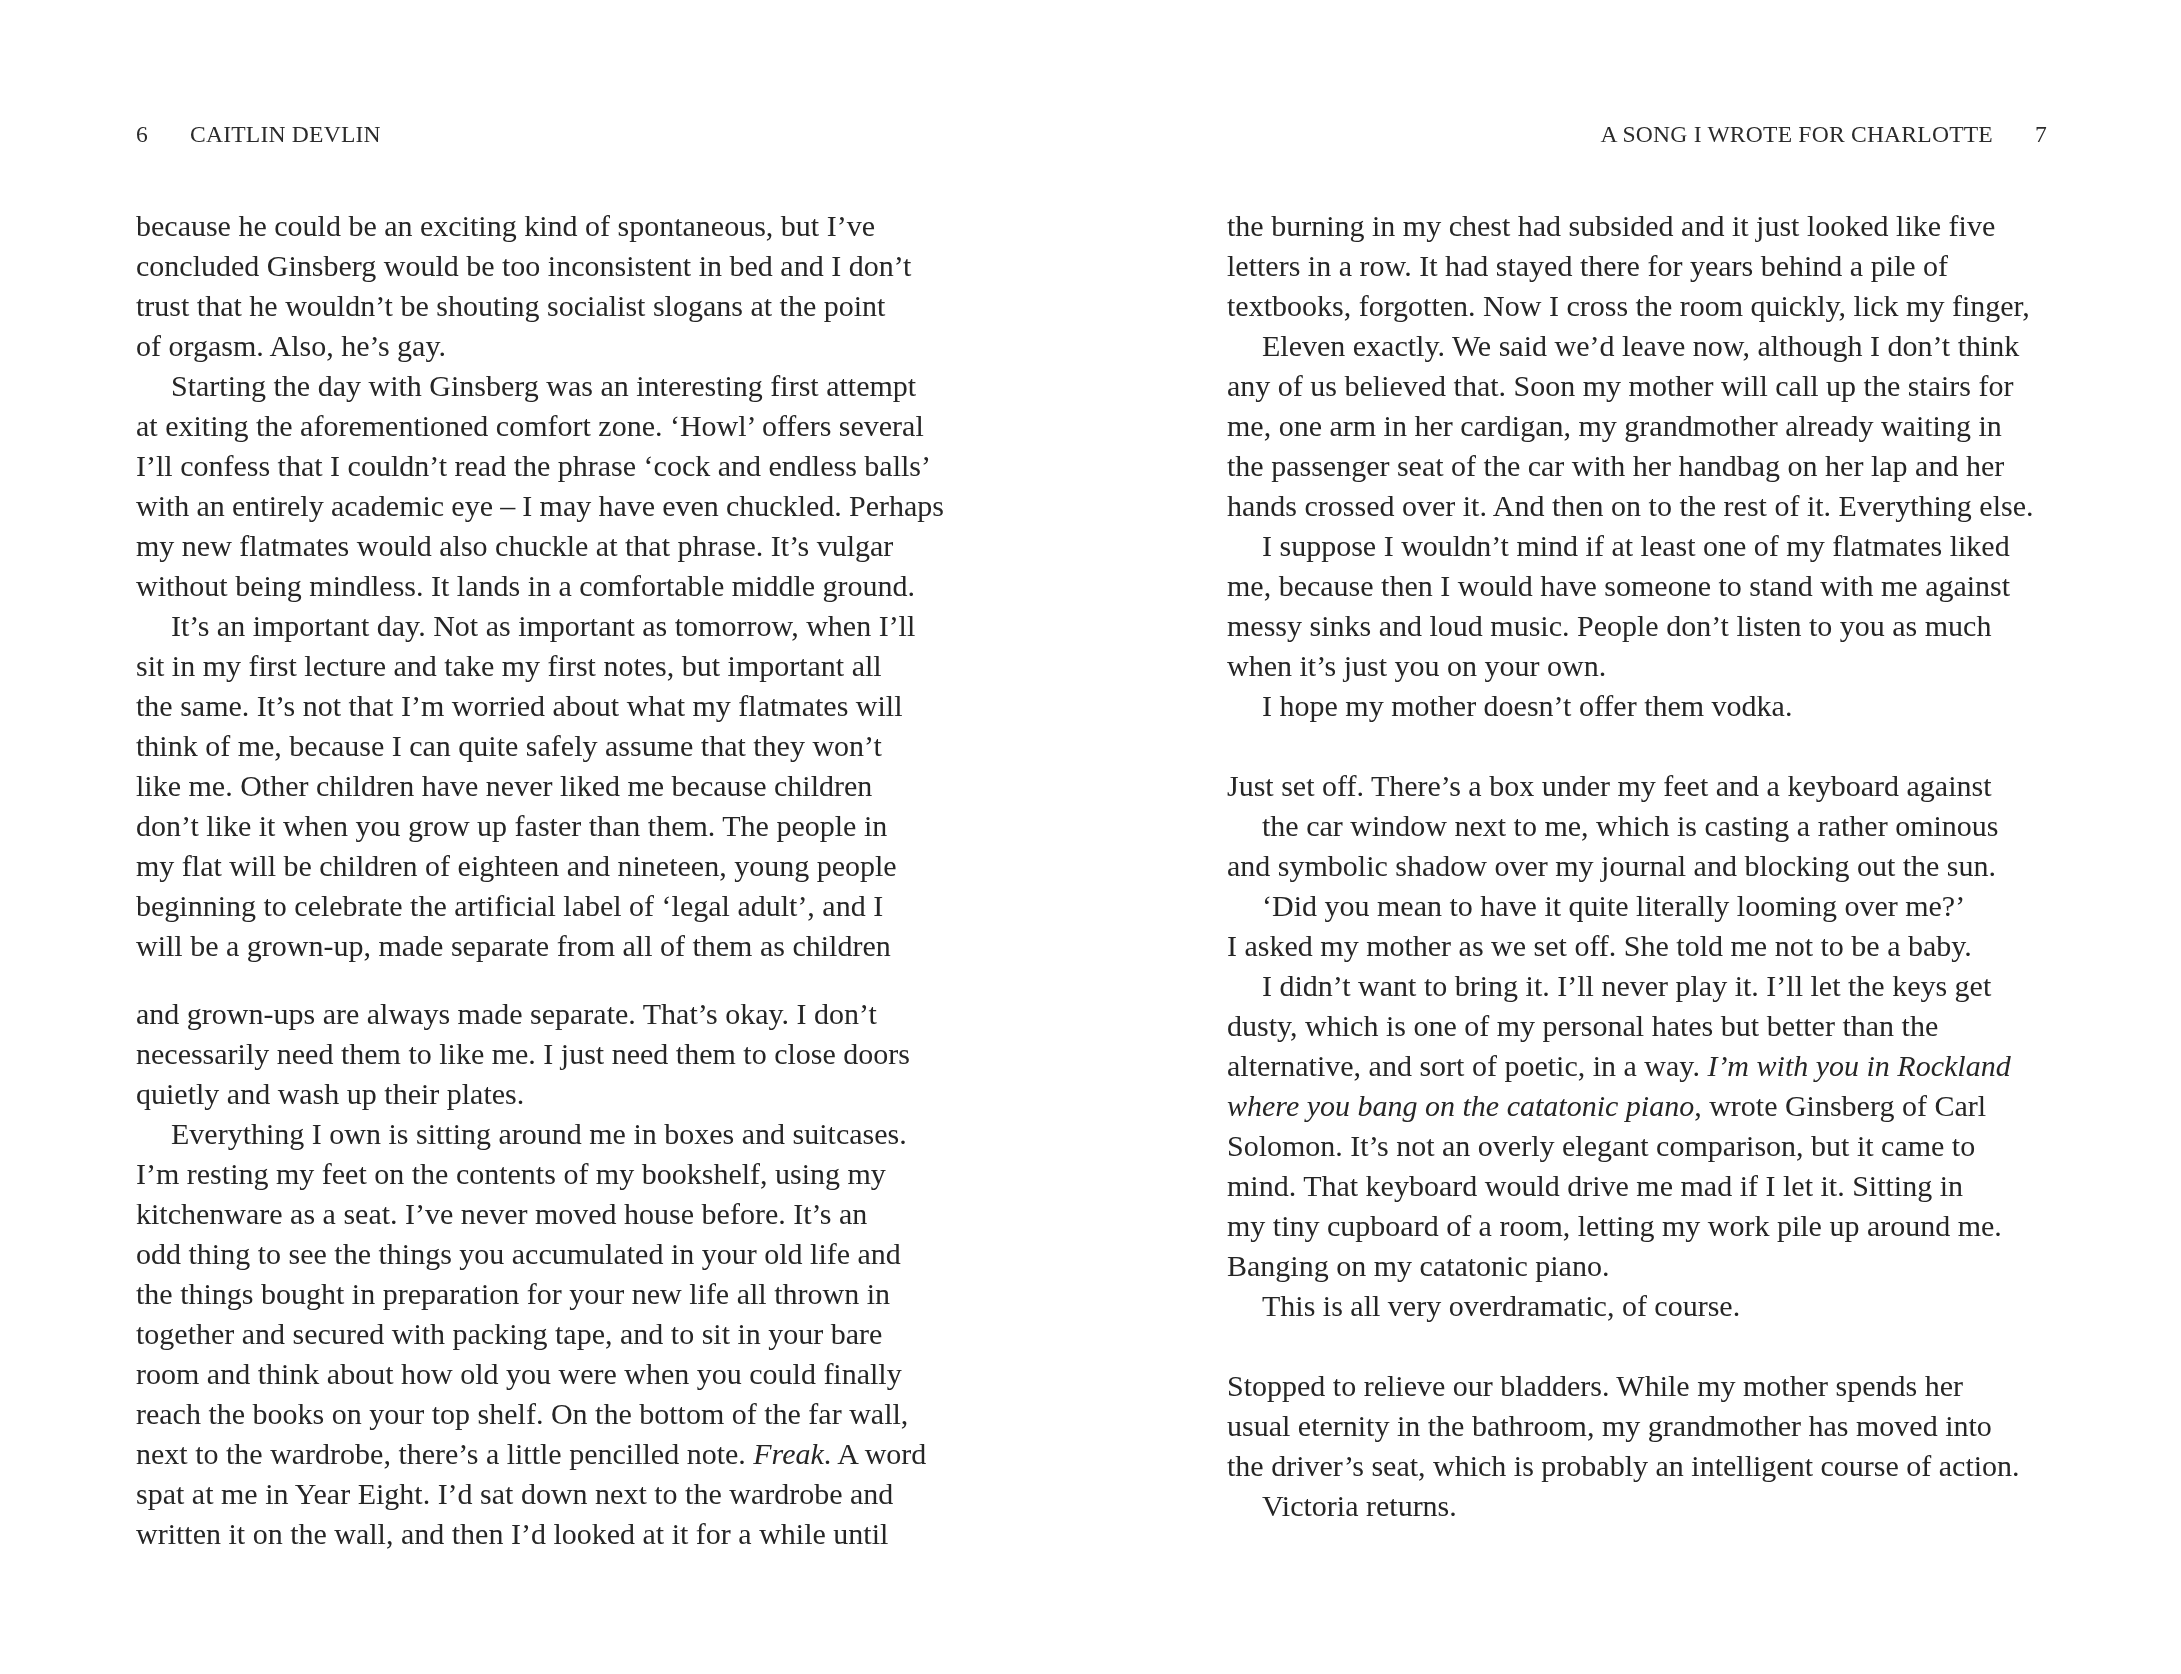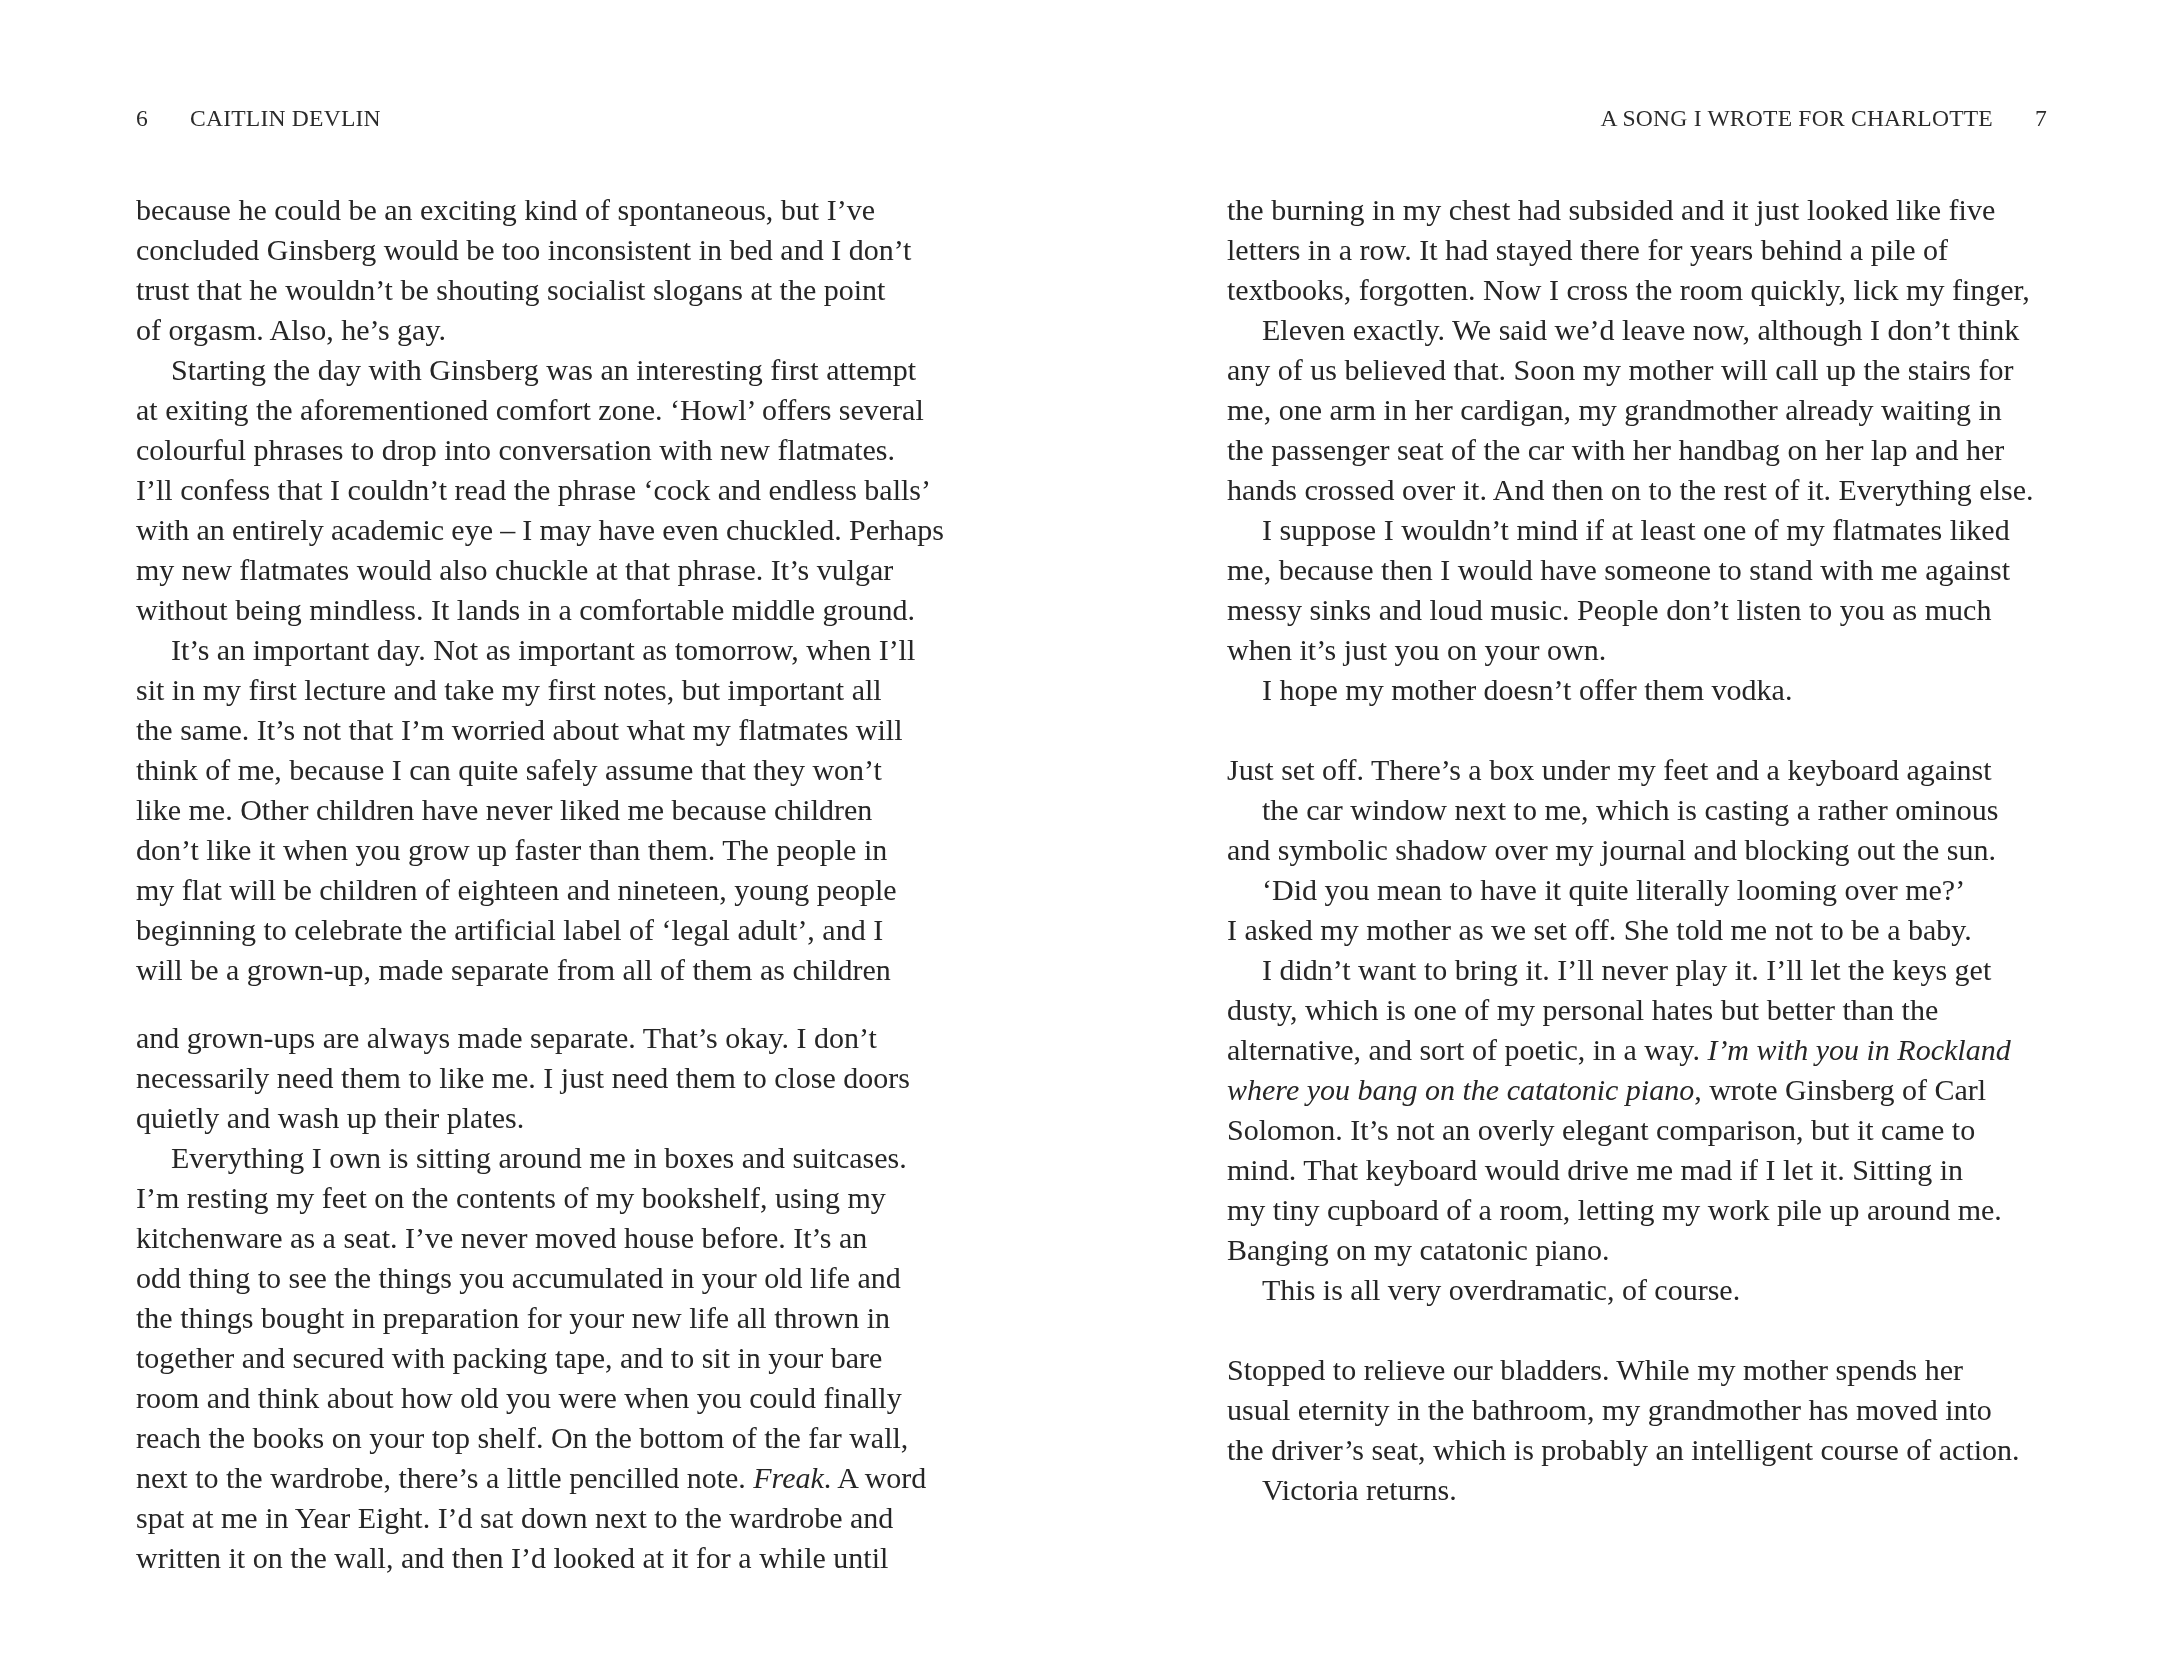--- a/index.html
+++ b/index.html
@@ -1,18 +1,18 @@
 <!DOCTYPE html>
 <html style="font-size:14.5px"><head>
 <meta charset="utf-8">
 <style>
   html, body { margin: 0; padding: 0; background: #ffffff; }
   body { width: 2182px; height: 1675px; position: relative; overflow: hidden;
          font-family: "Liberation Serif", "DejaVu Serif", serif; color: #262626; }
-  .page { position: absolute; top: 0; height: 1558px; font-family: Liberation Serif, serif; }
+  .page { position: absolute; top: 16px; height: 1558px; font-family: Liberation Serif, serif; }
   .page-left { left: 0; width: 1091px; }
   .page-right { left: 1091px; width: 1091px; }
   .running-head { position: absolute; top: 105px; font-size: 23.6px; line-height: 27px;
                   letter-spacing: 0.2px; color: #2b2b2b; white-space: nowrap; }
   .page-left .running-head { left: 136px; }
   .page-right .running-head { right: 135px; }
   .folio { display: inline-block; }
   .page-left .folio { margin-right: 42px; }
   .page-right .folio { margin-left: 42px; }
   .body-col { position: absolute; top: 190px; width: 820px; }
@@ -33,21 +33,20 @@
   <div class="running-head">
     <span class="folio">6</span><span>CAITLIN DEVLIN</span>
   </div>
   <div class="body-col" id="left-col">
       <div class="ln" style="white-space: nowrap; word-spacing: 0px; text-align: left; text-align-last: left;"><span>because he could be an exciting kind of spontaneous, but I’ve</span></div>
       <div class="ln" style="white-space: nowrap; word-spacing: 0px; text-align: left; text-align-last: left;"><span>concluded Ginsberg would be too inconsistent in bed and I don’t</span></div>
       <div class="ln" style="white-space: nowrap; word-spacing: 0px; text-align: left; text-align-last: left;"><span>trust that he wouldn’t be shouting socialist slogans at the point</span></div>
       <div class="ln last"><span>of orgasm. Also, he’s gay.</span></div>
       <div class="ln indent" style="white-space: nowrap; word-spacing: 0px; text-align: left; text-align-last: left;"><span>Starting the day with Ginsberg was an interesting first attempt</span></div>
       <div class="ln" style="white-space: nowrap; word-spacing: 0px; text-align: left; text-align-last: left;"><span>at exiting the aforementioned comfort zone. ‘Howl’ offers several</span></div>
-      <div class="ln" style="white-space: nowrap; word-spacing: 0px; text-align: left; text-align-last: left;"><span>colourful phrases to drop into conversation with new flatmates.</span></div>
       <div class="ln" style="white-space: nowrap; word-spacing: 0px; text-align: left; text-align-last: left;"><span>I’ll confess that I couldn’t read the phrase ‘cock and endless balls’</span></div>
       <div class="ln" style="white-space: nowrap; word-spacing: -0.3px; text-align: left; text-align-last: left;"><span>with an entirely academic eye – I may have even chuckled. Perhaps</span></div>
       <div class="ln" style="white-space: nowrap; word-spacing: 0px; text-align: left; text-align-last: left;"><span>my new flatmates would also chuckle at that phrase. It’s vulgar</span></div>
       <div class="ln last"><span>without being mindless. It lands in a comfortable middle ground.</span></div>
       <div class="ln indent" style="white-space: nowrap; word-spacing: 0px; text-align: left; text-align-last: left;"><span>It’s an important day. Not as important as tomorrow, when I’ll</span></div>
       <div class="ln" style="white-space: nowrap; word-spacing: 0px; text-align: left; text-align-last: left;"><span>sit in my first lecture and take my first notes, but important all</span></div>
       <div class="ln" style="white-space: nowrap; word-spacing: 0px; text-align: left; text-align-last: left;"><span>the same. It’s not that I’m worried about what my flatmates will</span></div>
       <div class="ln" style="white-space: nowrap; word-spacing: 0px; text-align: left; text-align-last: left;"><span>think of me, because I can quite safely assume that they won’t</span></div>
       <div class="ln" style="white-space: nowrap; word-spacing: 0px; text-align: left; text-align-last: left;"><span>like me. Other children have never liked me because children</span></div>
       <div class="ln" style="white-space: nowrap; word-spacing: 0px; text-align: left; text-align-last: left;"><span>don’t like it when you grow up faster than them. The people in</span></div>

